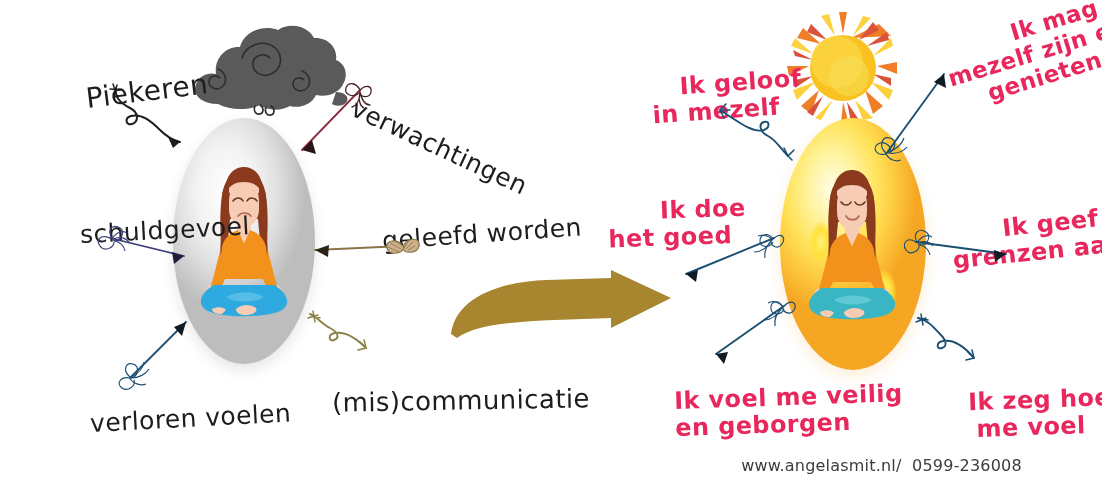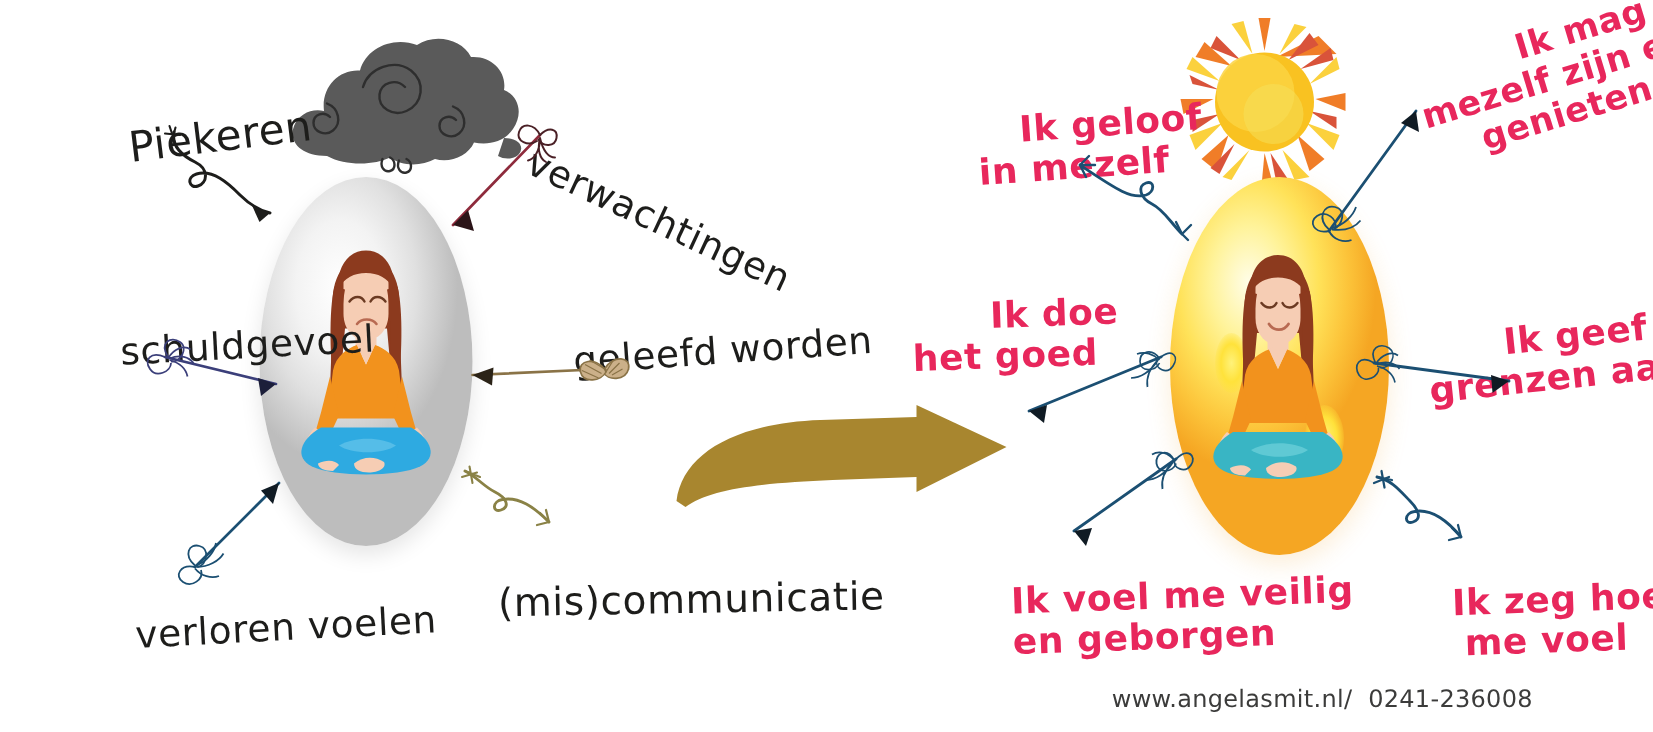--- a/index.html
+++ b/index.html
@@ -329,16 +329,16 @@
 me voel</span>
     </div>
     <svg class="abs" style="left:352px;top:312px;" width="86" height="60" viewBox="0 0 86 60">
       <path d="M6 6 C16 8 22 16 28 22 C34 28 36 34 30 36 C24 38 24 30 31 29 C42 27 52 34 62 46" fill="none" stroke="#1b4f72" stroke-width="1.9" stroke-linecap="round"></path>
       <path d="M6 6 L16 8 M4 10 L14 6 M9 2 L11 13" stroke="#1b4f72" stroke-width="1.5" fill="none" stroke-linecap="round"></path>
       <path d="M62 46 L56 40 M62 46 L54 48 M62 46 L60 38" stroke="#1b4f72" stroke-width="1.5" fill="none" stroke-linecap="round"></path>
     </svg>
   </div>
 
   <div class="abs footer" style="left:720px;top:437px;">
-    <span>www.angelasmit.nl/</span><span>&nbsp; </span><span>0241-236008</span>
+    <span>www.angelasmit.nl/</span><span>&nbsp; </span><span>0599-236008</span>
   </div>
 
 </div>
 
 </body></html>

